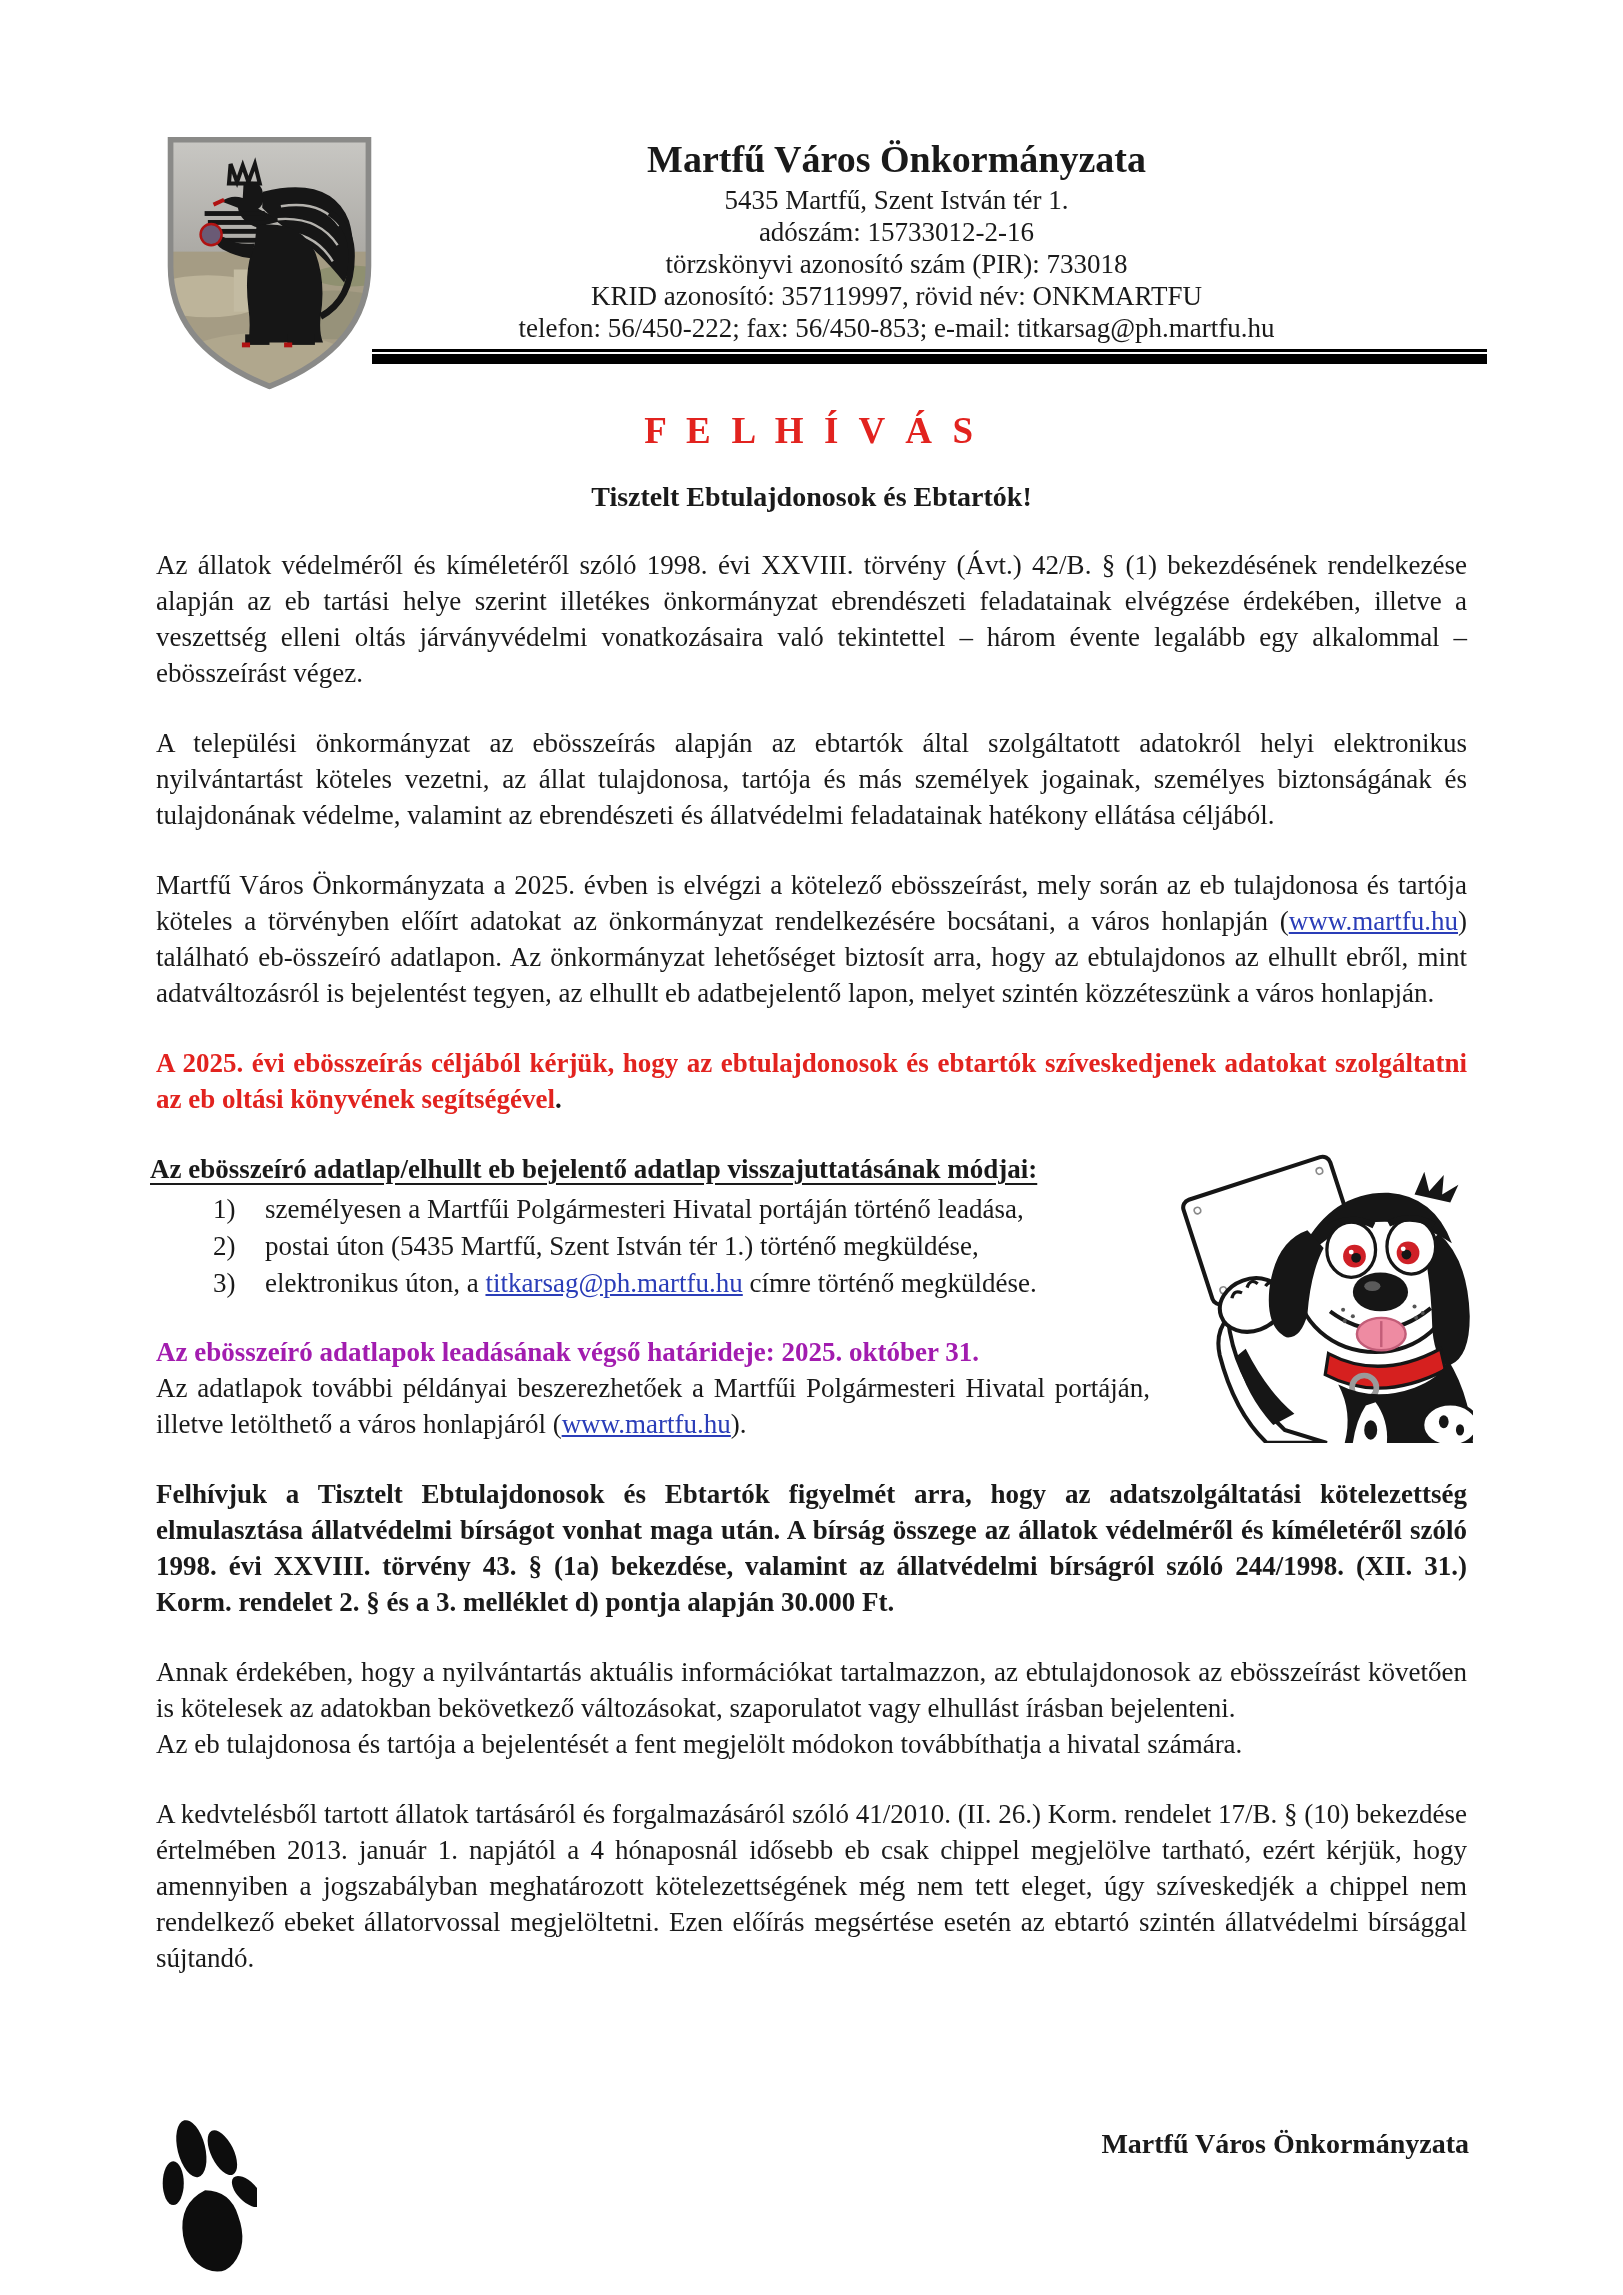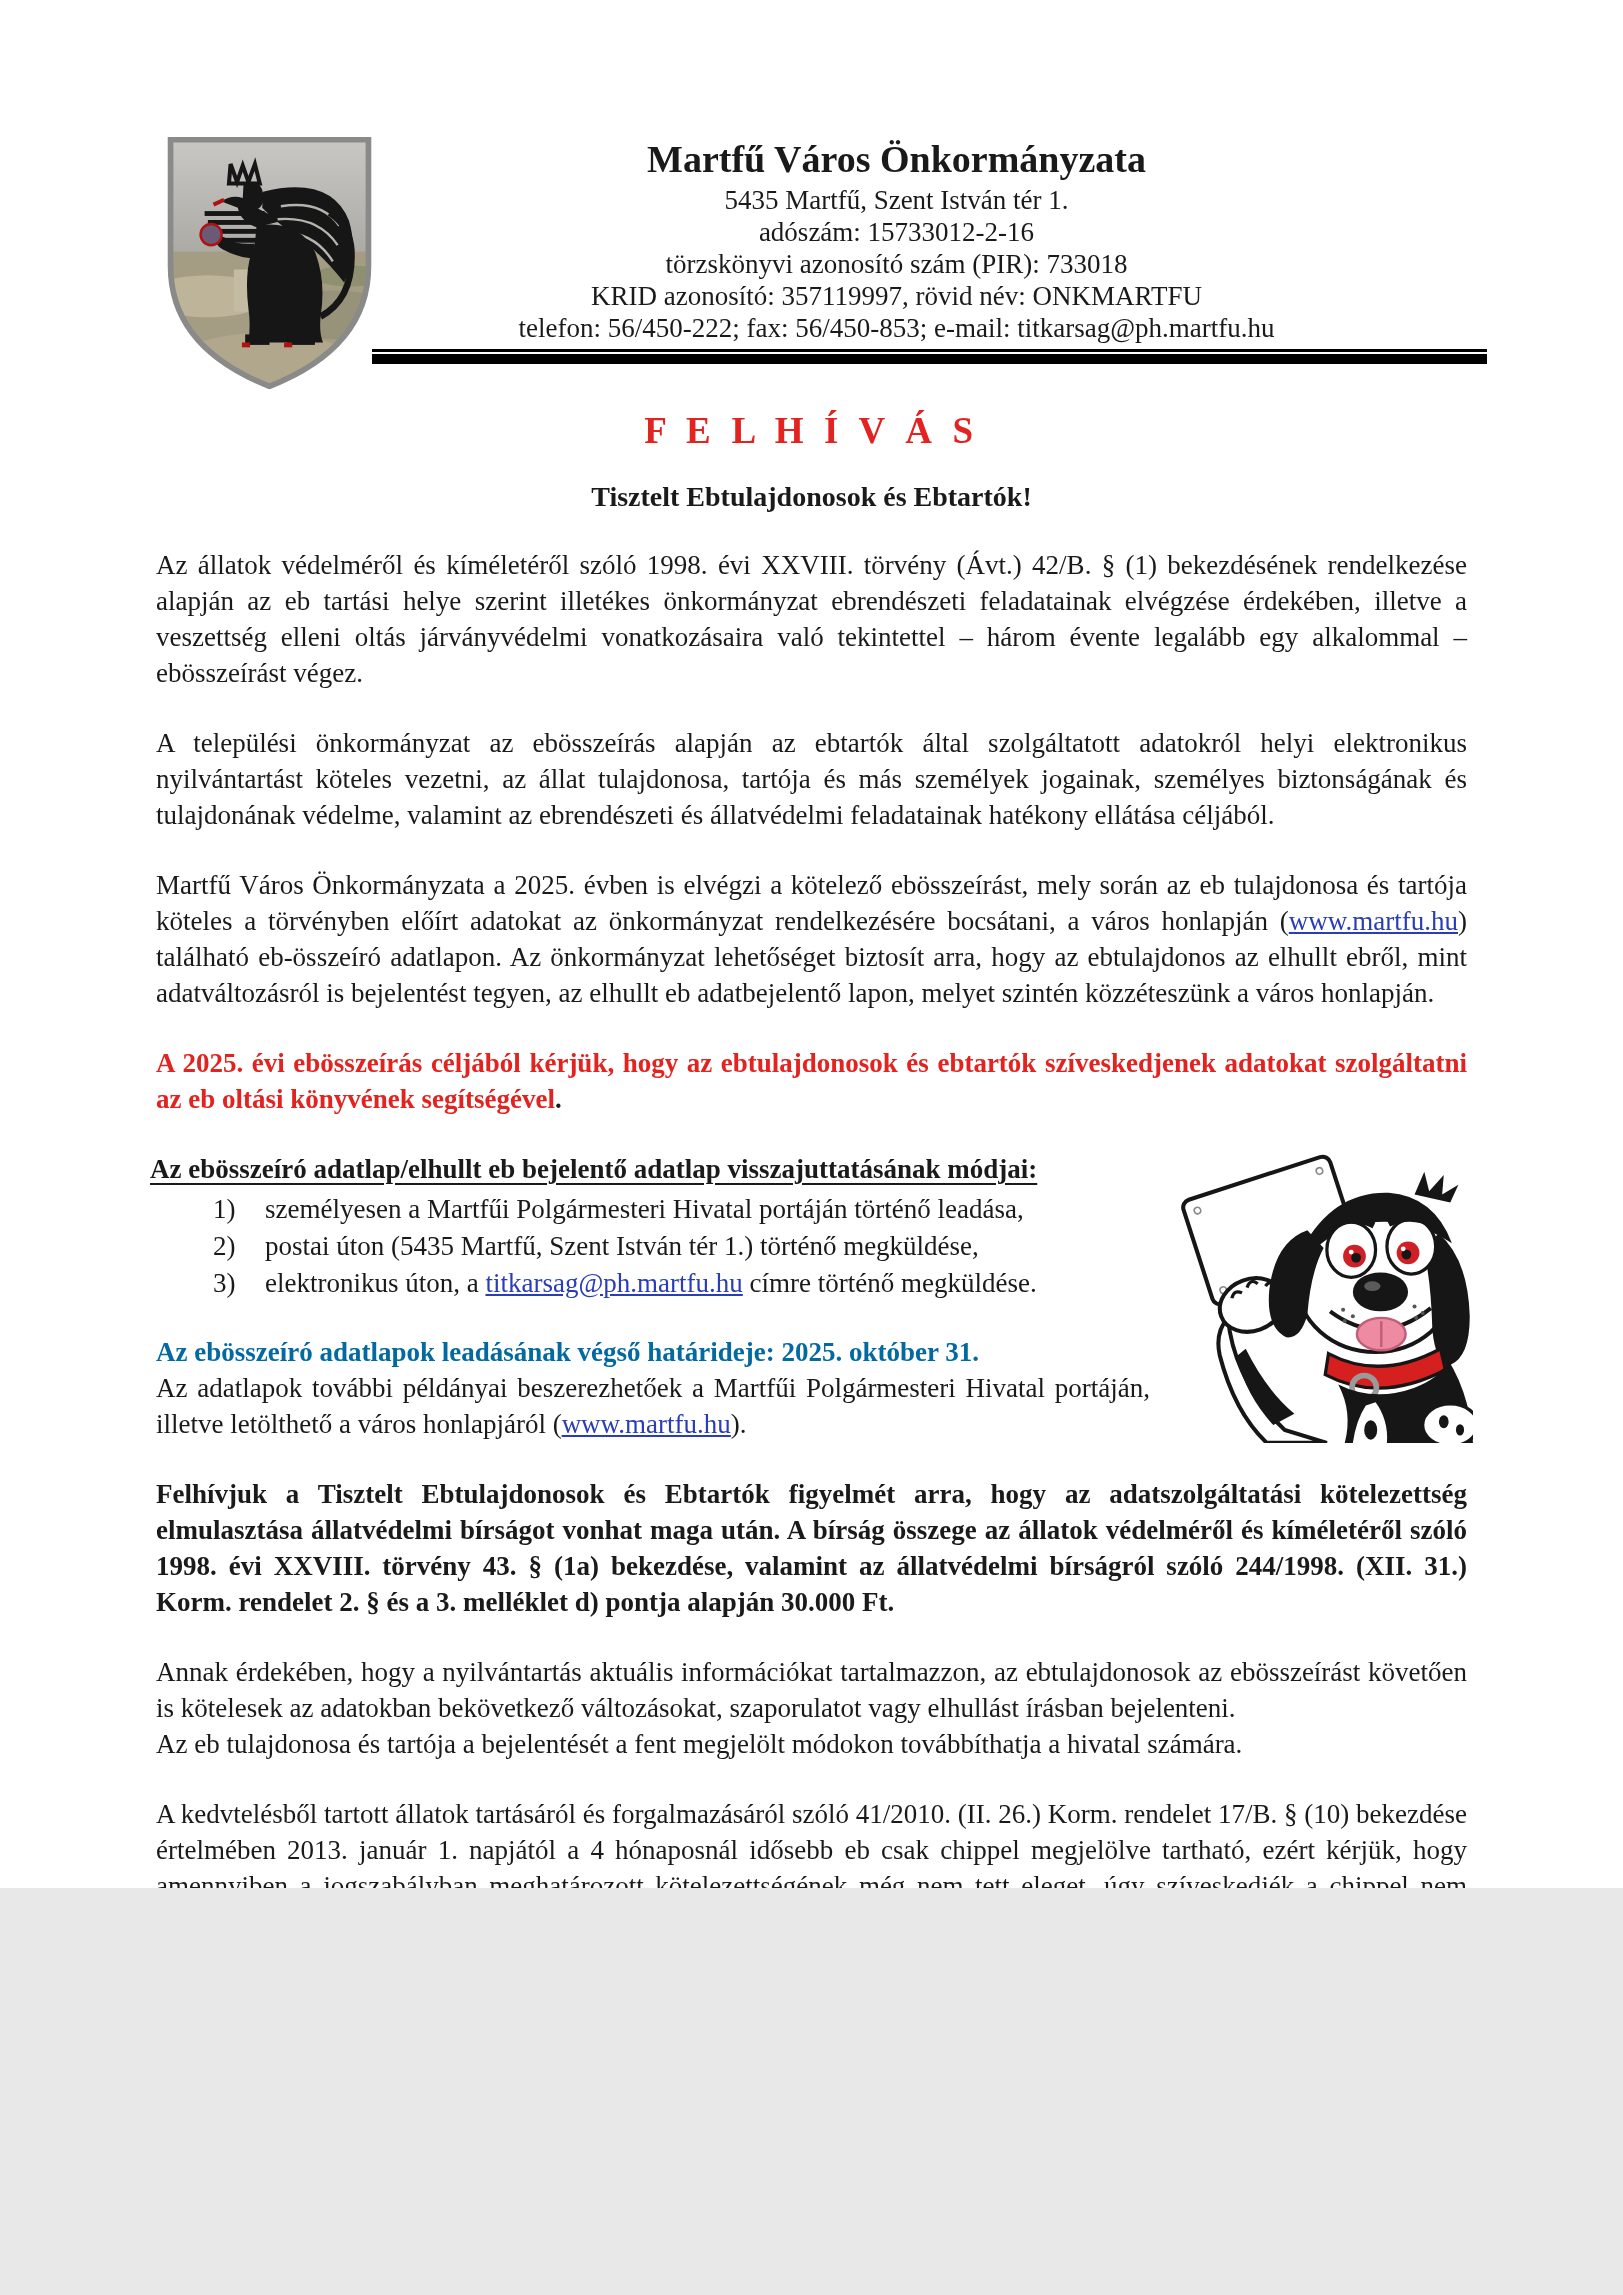--- a/index.html
+++ b/index.html
@@ -1,17 +1,17 @@
 <!DOCTYPE html>
 <html lang="hu" style="font-size:13px"><head>
 <meta charset="utf-8">
 <style>
   html,body{margin:0;padding:0;background:#e8e8e8;}
   .page{
-    position:relative;width:1623px;height:1888px;background:#ffffff;
+    position:relative;width:1623px;height:2295px;background:#ffffff;
     font-family:"Liberation Serif","DejaVu Serif",serif;color:#1a1a1a;
     overflow:hidden;margin:0 auto;
   }
   
   .logo{position:absolute;left:159px;top:130px;}
   .header-text{position:absolute;left:308px;top:135px;width:1177px;text-align:center;}
   .org-name{font-size:38px;font-weight:bold;line-height:49px;}
   .header-line{font-size:27px;line-height:32px;}
   .header-rule{position:absolute;left:372px;right:136px;top:349px;}
   .header-rule .thin{border-top:3.2px solid #000;}
@@ -196,21 +196,21 @@
       <div class="list-row">
         <span class="list-num">2)</span>
         <span>postai úton (5435 Martfű, Szent István tér 1.) történő megküldése,</span>
       </div>
       <div class="list-row">
         <span class="list-num">3)</span>
         <span><span>elektronikus úton, a </span><a class="link" style="color:#2a3db8">titkarsag@ph.martfu.hu</a><span> címre történő megküldése.</span></span>
       </div>
     </div>
 
-    <p class="para red deadline" style="color:#0369a1">Az ebösszeíró adatlapok leadásának végső határideje: 2025. október 31.</p>
+    <p class="para red deadline" style="color:#a21caf">Az ebösszeíró adatlapok leadásának végső határideje: 2025. október 31.</p>
 
     <p class="para copies"><span>Az adatlapok további példányai beszerezhetőek a Martfűi Polgármesteri Hivatal portáján, illetve letölthető a város honlapjáról (</span><a class="link" style="color:#2a3db8">www.martfu.hu</a><span>).</span></p>
 
     <p class="para bold clear">Felhívjuk a Tisztelt Ebtulajdonosok és Ebtartók figyelmét arra, hogy az adatszolgáltatási kötelezettség elmulasztása állatvédelmi bírságot vonhat maga után. A bírság összege az állatok védelméről és kíméletéről szóló 1998. évi XXVIII. törvény 43. § (1a) bekezdése, valamint az állatvédelmi bírságról szóló 244/1998. (XII. 31.) Korm. rendelet 2. § és a 3. melléklet d) pontja alapján 30.000 Ft.</p>
 
     <p class="para" style="margin-bottom:0">Annak érdekében, hogy a nyilvántartás aktuális információkat tartalmazzon, az ebtulajdonosok az ebösszeírást követően is kötelesek az adatokban bekövetkező változásokat, szaporulatot vagy elhullást írásban bejelenteni.</p>
     <p class="para">Az eb tulajdonosa és tartója a bejelentését a fent megjelölt módokon továbbíthatja a hivatal számára.</p>
 
     <p class="para">A kedvtelésből tartott állatok tartásáról és forgalmazásáról szóló 41/2010. (II. 26.) Korm. rendelet 17/B. § (10) bekezdése értelmében 2013. január 1. napjától a 4 hónaposnál idősebb eb csak chippel megjelölve tartható, ezért kérjük, hogy amennyiben a jogszabályban meghatározott kötelezettségének még nem tett eleget, úgy szíveskedjék a chippel nem rendelkező ebeket állatorvossal megjelöltetni. Ezen előírás megsértése esetén az ebtartó szintén állatvédelmi bírsággal sújtandó.</p>
 

